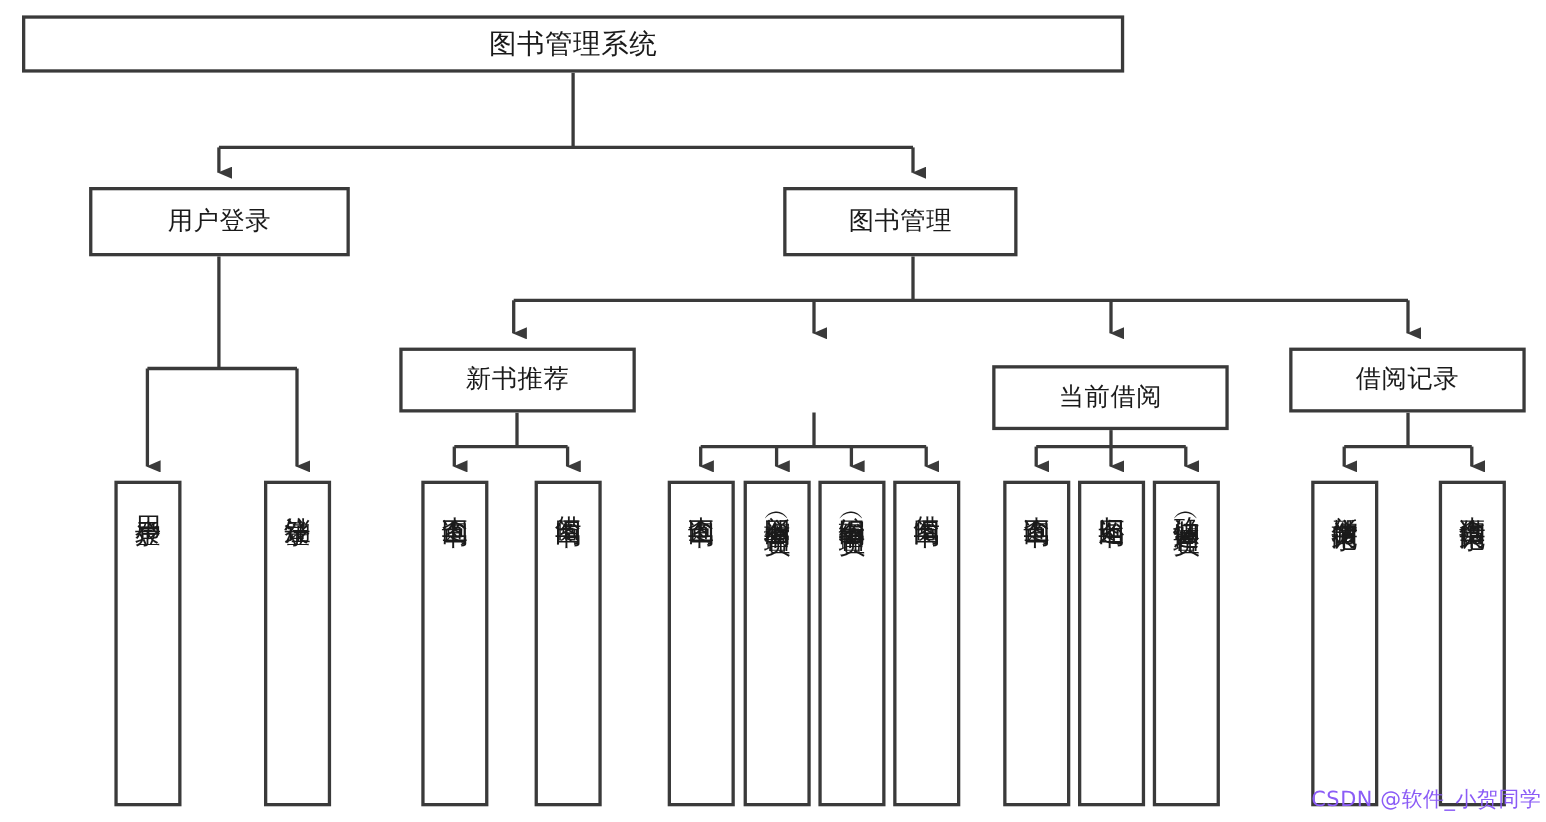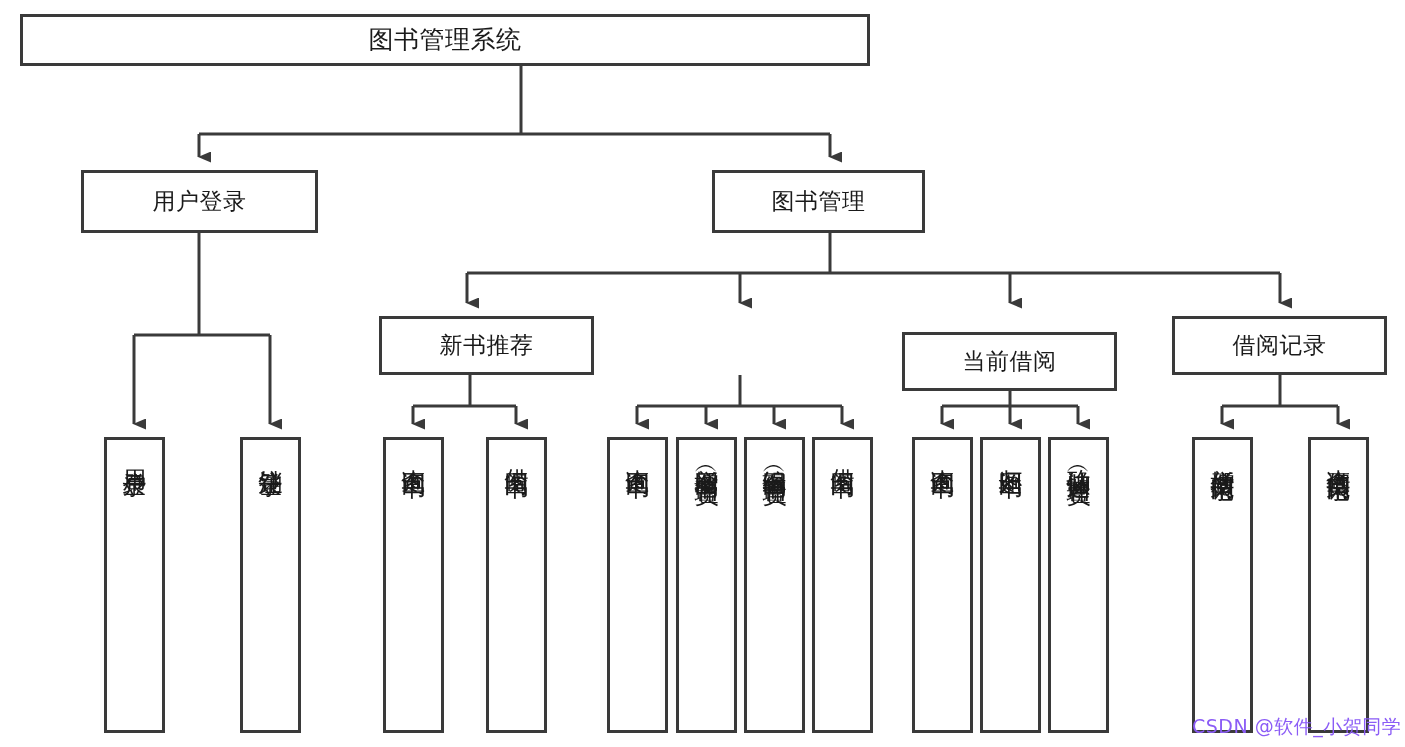--- a/index.html
+++ b/index.html
@@ -122,33 +122,33 @@
       <path d="M1078,406 L1078,424" marker-end="url(#arw)"></path>
 
       <path d="M1280,375 L1280,406"></path>
       <path d="M1222,406 L1338,406"></path>
       <path d="M1222,406 L1222,424" marker-end="url(#arw)"></path>
       <path d="M1338,406 L1338,424" marker-end="url(#arw)"></path>
 
     </g>
   </svg>
 
-  <div class="node horiz root" style="left:20px; top:14px; width:850px; height:52px;">
+  <div class="node horiz root" style="left:20px; top:14px; width:1002px; height:52px;">
     <span class="lbl">图书管理系统</span>
   </div>
 
   <div class="node horiz" style="left:81px; top:170px; width:237px; height:63px;">
     <span class="lbl">用户登录</span>
   </div>
 
   <div class="node horiz" style="left:712px; top:170px; width:213px; height:63px;">
     <span class="lbl">图书管理</span>
   </div>
 
-  <div class="node horiz" style="left:363px; top:316px; width:215px; height:59px;margin-left:16px;">
+  <div class="node horiz" style="left:363px; top:316px; width:215px; height:59px;">
     <span class="lbl">新书推荐</span>
   </div>
 
 
   <div class="node horiz" style="left:902px; top:316px; width:215px; height:59px;margin-top:16px;">
     <span class="lbl">当前借阅</span>
   </div>
 
   <div class="node horiz" style="left:1172px; top:316px; width:215px; height:59px;">
     <span class="lbl">借阅记录</span>

